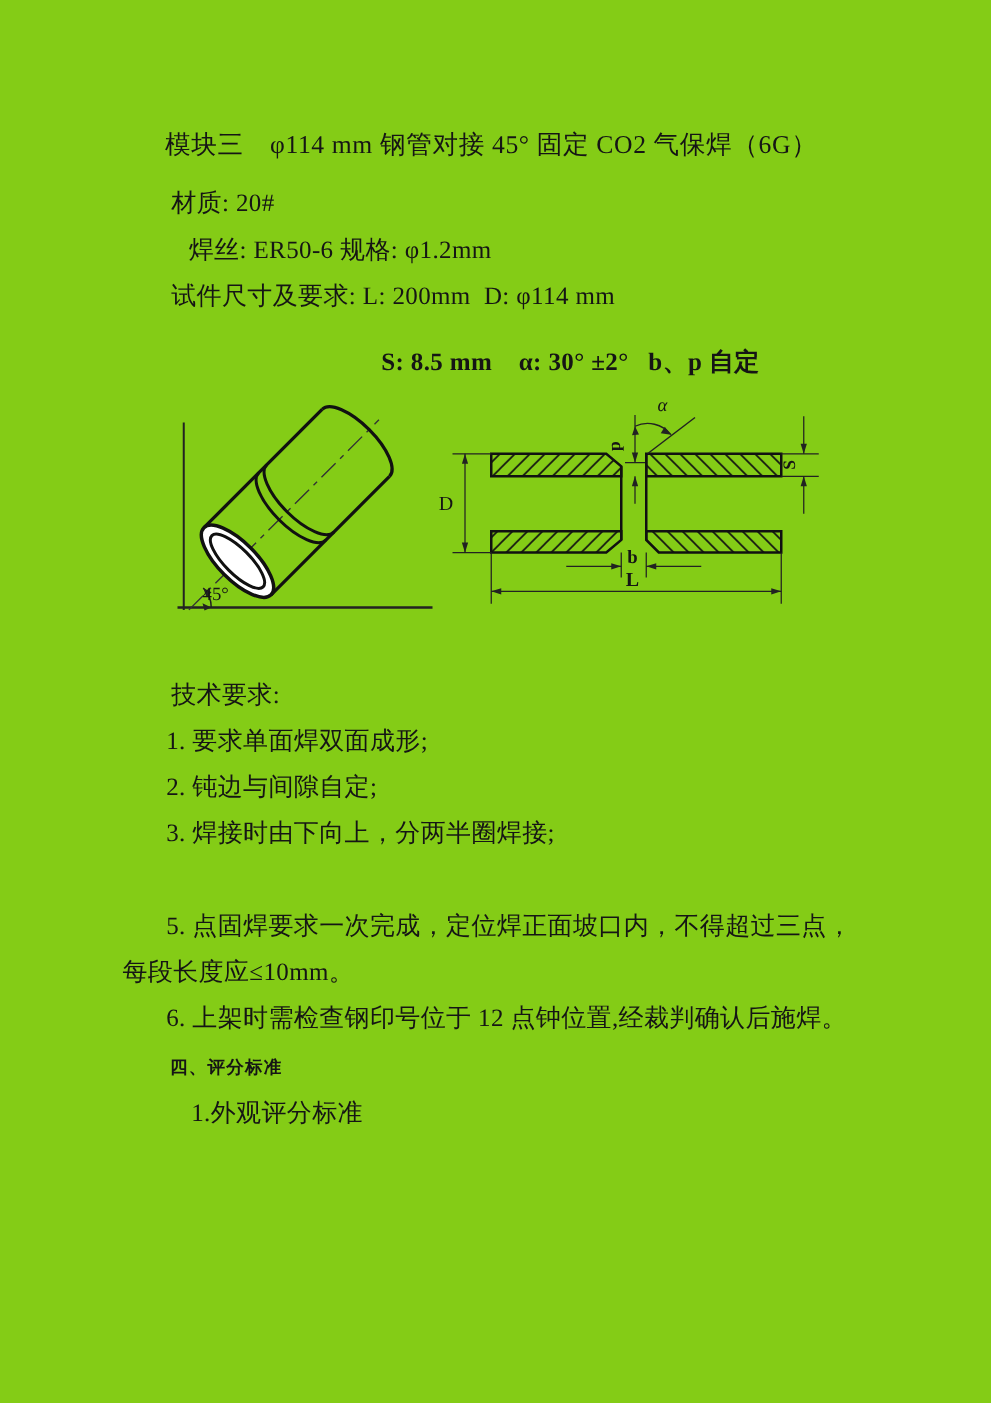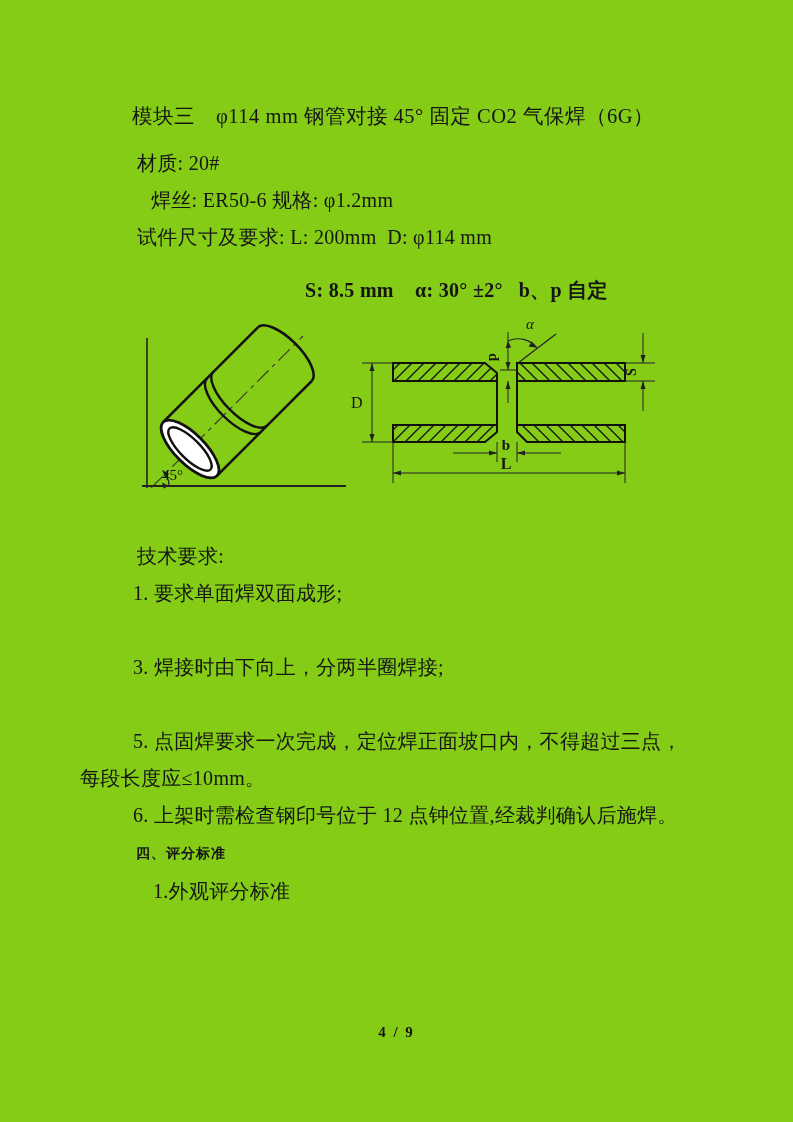--- a/index.html
+++ b/index.html
@@ -104,22 +104,22 @@
     <line x1="53" y1="127" x2="53" y2="168" stroke="#222" stroke-width="1"></line>
     <line x1="285" y1="127" x2="285" y2="168" stroke="#222" stroke-width="1"></line>
     <line x1="53" y1="158" x2="285" y2="158" stroke="#222" stroke-width="1"></line>
     <path d="M53,158 L61,155.5 L61,160.5 Z" fill="#222"></path>
     <path d="M285,158 L277,155.5 L277,160.5 Z" fill="#222"></path>
     <text x="166" y="154" text-anchor="middle" font-size="16" font-weight="bold">L</text>
   </svg>
 
   <div class="line" style="left:137px;top:543px;">技术要求:</div>
   <div class="line" style="left:133px;top:580px;">1. 要求单面焊双面成形;</div>
+  <div class="line" style="left:133px;top:617px;">2. 钝边与间隙自定;</div>
   <div class="line" style="left:133px;top:654px;">3. 焊接时由下向上，分两半圈焊接;</div>
   <div class="line" style="left:133px;top:728px;">5. 点固焊要求一次完成，定位焊正面坡口内，不得超过三点，</div>
-  <div class="line" style="left:80px;top:765px;">每段长度应≤10mm。</div>
+  <div class="line" style="left:98px;top:765px;">每段长度应≤10mm。</div>
   <div class="line" style="left:133px;top:802px;">6. 上架时需检查钢印号位于 12 点钟位置,经裁判确认后施焊。</div>
 
   <div class="line heading" style="left:136px;top:840px;">四、评分标准</div>
   <div class="line" style="left:133px;top:878px;margin-left:20px;">1.外观评分标准</div>
 
-  <div class="footer" style="top:1024px;">4 / 9</div>
 </div>
 
 </body></html>

